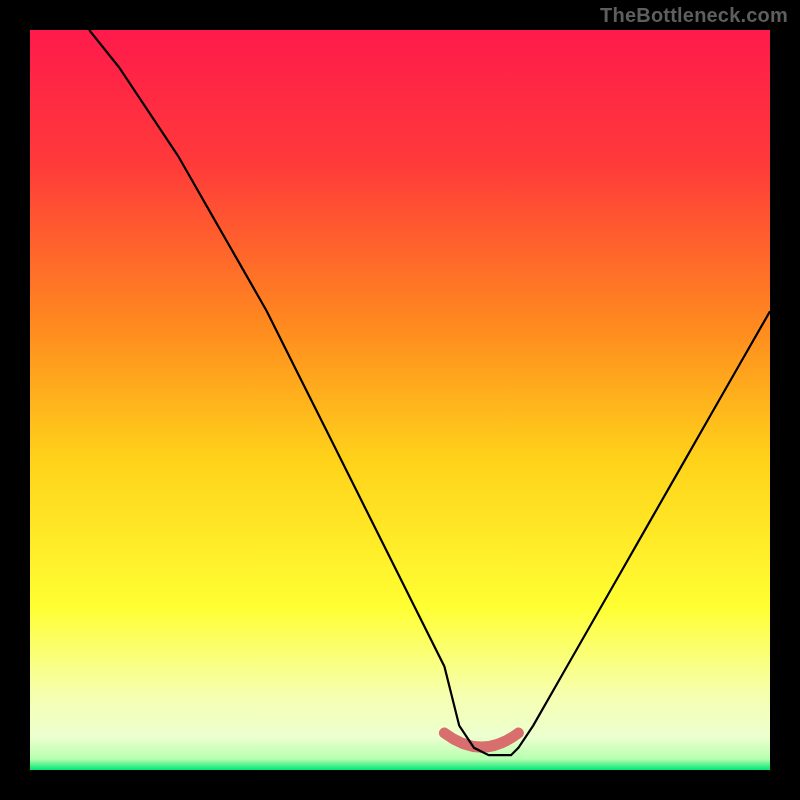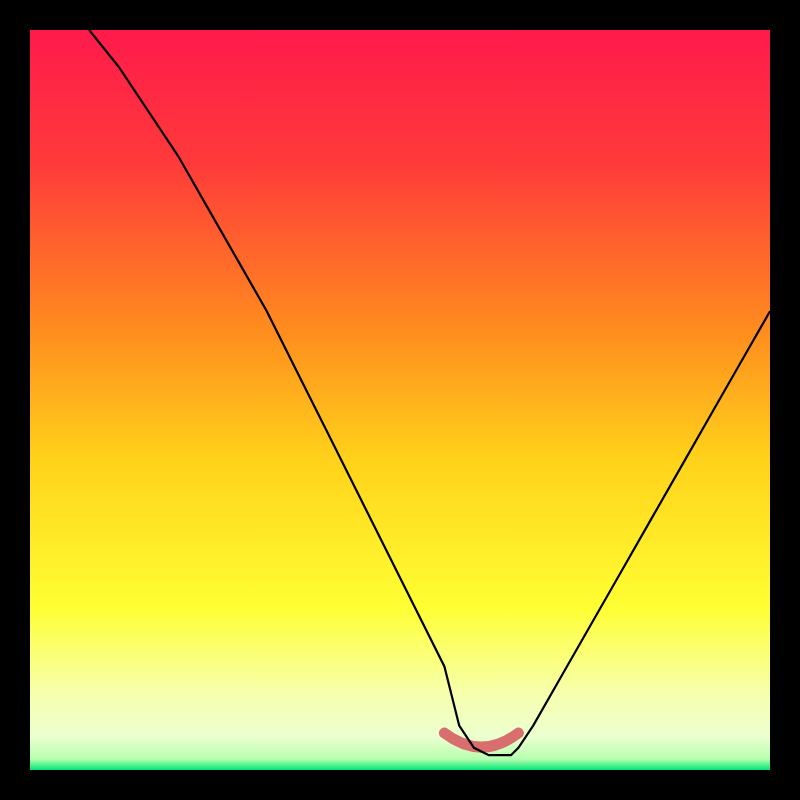--- a/index.html
+++ b/index.html
@@ -38,20 +38,21 @@
   .plot-area svg {
     display: block;
     width: 100%;
     height: 100%;
   }
 </style>
 </head>
 <body>
 
 <div class="frame">
+  <div class="watermark">TheBottleneck.com</div>
 
   <div class="plot-area">
     <svg viewBox="0 0 740 740" preserveAspectRatio="none">
       <defs>
         <linearGradient id="bg-grad" x1="0" y1="0" x2="0" y2="1">
         <stop offset="0%" stop-color="#ff1a4b"></stop>
             <stop offset="18%" stop-color="#ff3a3a"></stop>
             <stop offset="40%" stop-color="#ff8a1f"></stop>
             <stop offset="57.99999999999999%" stop-color="#ffd21a"></stop>
             <stop offset="78%" stop-color="#ffff33"></stop>

